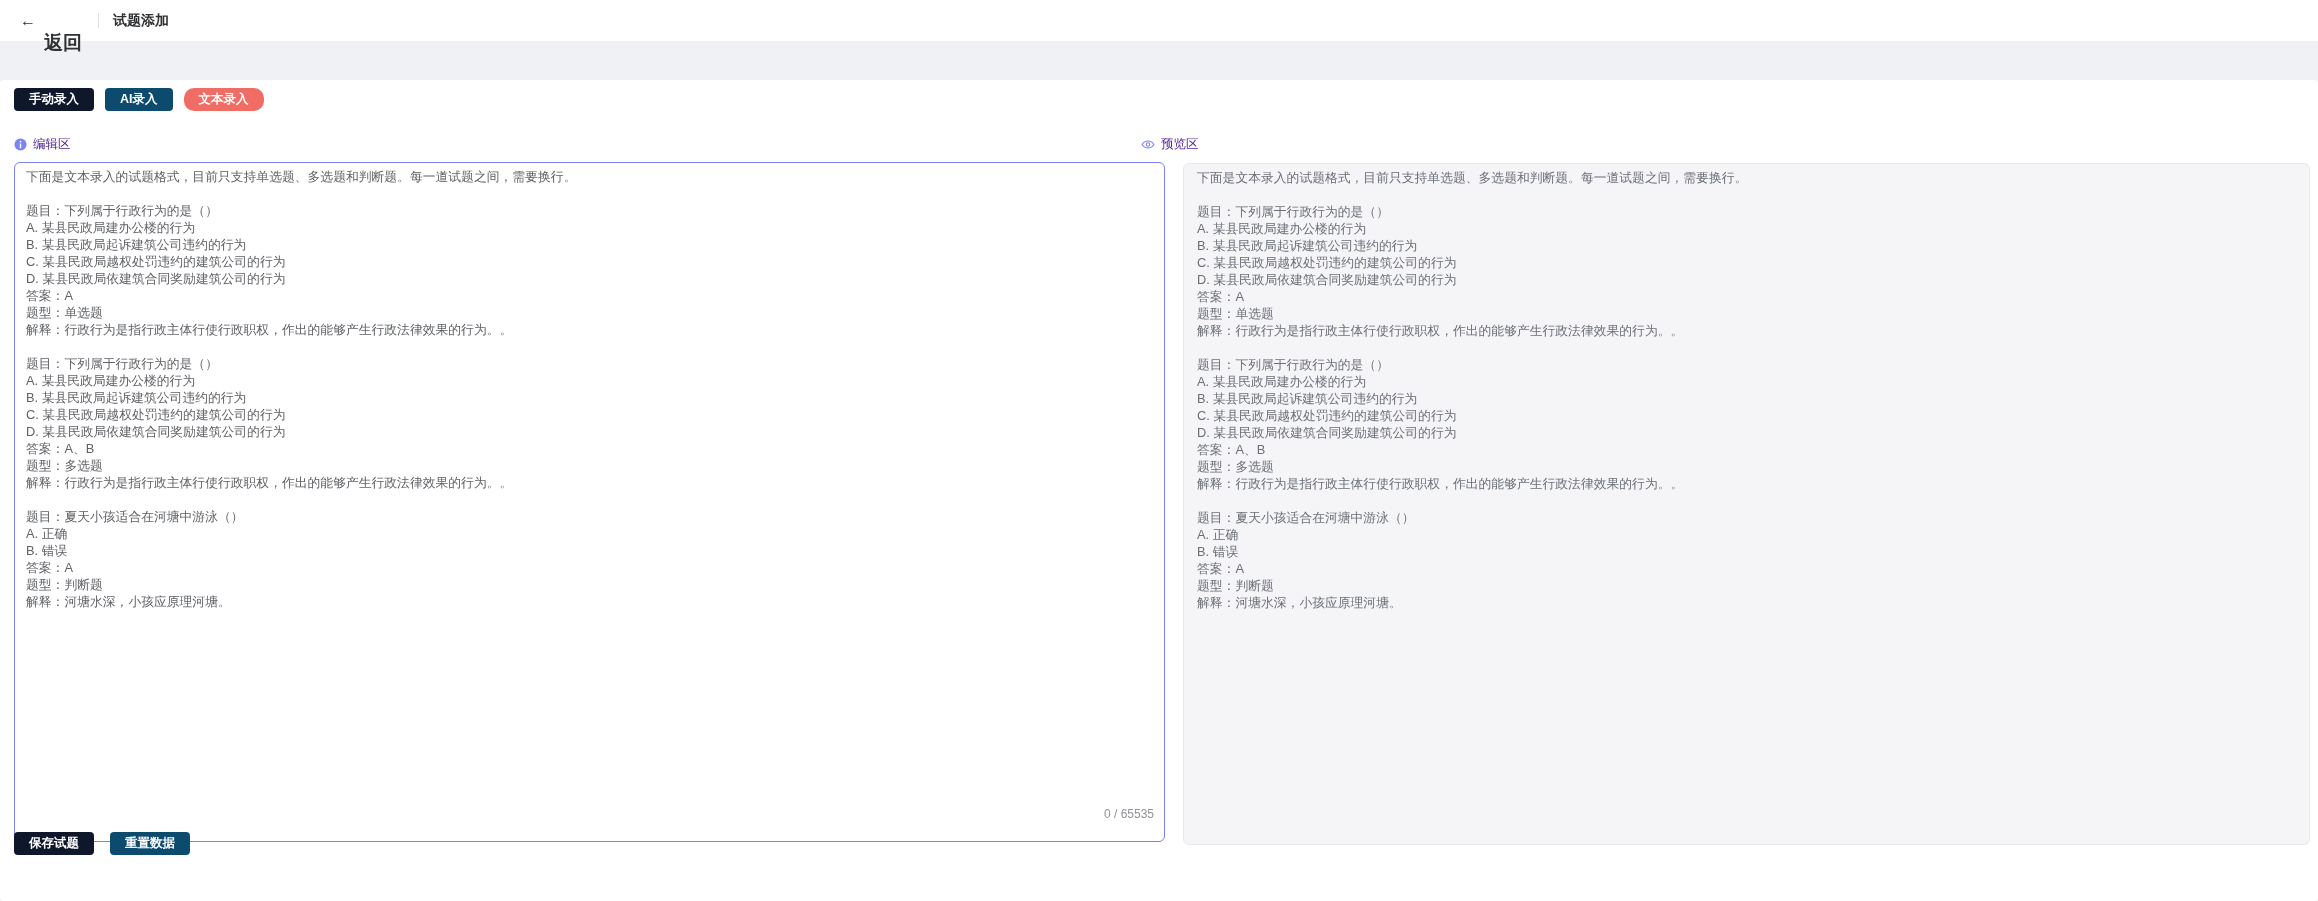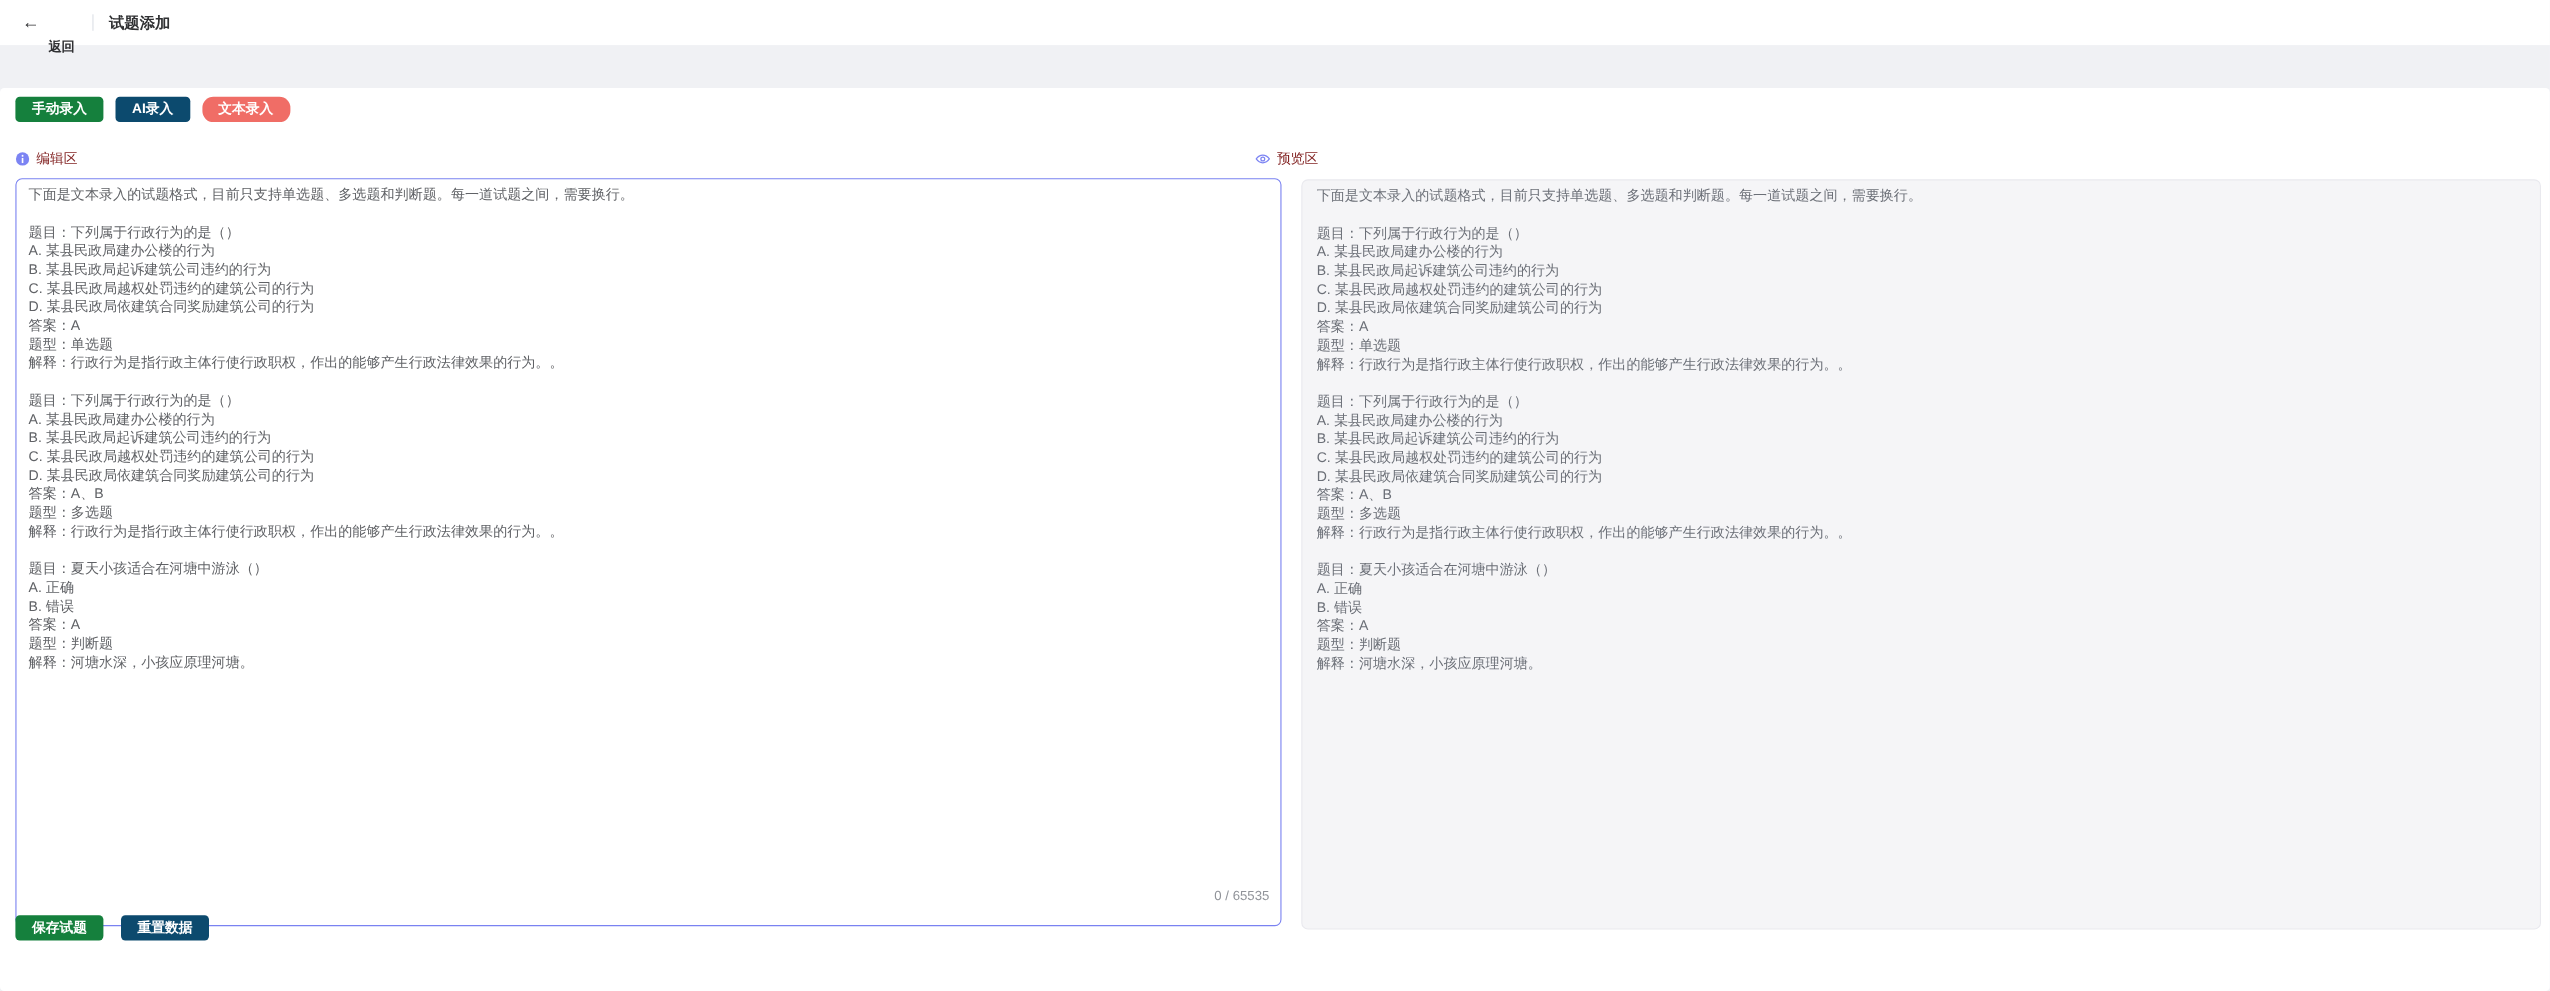--- a/index.html
+++ b/index.html
@@ -4,41 +4,41 @@
 <style>
   * { margin:0; padding:0; box-sizing:border-box; }
   html,body { width:2318px; height:901px; overflow:hidden; background:#f0f1f4;
     font-family:"Liberation Sans","DejaVu Sans",sans-serif; }
 
   
   .header { position:absolute; left:0; top:0; width:2318px; height:41px;
     background:#ffffff; display:flex; align-items:center; padding-left:20px; }
   .back-btn { display:flex; align-items:center; gap:8px; cursor:pointer; }
   .back-arrow { font-size:16px; color:#303133; line-height:1; }
-  .back-label { font-size:12px; font-weight:700; color:#303133;margin-top:44px; }
+  .back-label { font-size:19px; font-weight:700; color:#303133;margin-top:44px; }
   .header-divider { width:1px; height:15px; background:#dcdfe6; margin:0 14px 0 16px; }
   .page-title { font-size:14px; font-weight:700; color:#303133; }
 
   
   .main { position:absolute; left:0; top:80px; width:2318px; height:821px;
     background:#ffffff; border-radius:4px; }
 
   
   .toolbar { position:absolute; left:14px; top:8px; display:flex; gap:11px; }
   .btn { height:23px; padding:0 15px; border:none; border-radius:4px;
     font-size:12.5px; font-weight:700; color:#ffffff; cursor:pointer;
     display:inline-flex; align-items:center; justify-content:center;
     font-family:inherit; white-space:nowrap; }
-  .btn-primary { background:#15803d; }
+  .btn-primary { background:#0f172a; }
   .btn-warning { background:#0c4a6e; }
   .btn-danger  { background:#f06d66;border-radius:10px; }
 
   
   .section-label { position:absolute; top:56px; display:flex; align-items:center;
-    gap:6px; font-size:12.5px; color:#7f1d1d; }
+    gap:6px; font-size:12.5px; color:#4c1d95; }
   .section-label svg { display:block; }
   #editor-label { left:14px; }
   #preview-label { left:1141px; }
 
   
   .editor-box { position:absolute; left:14px; top:82px; width:1151px; height:680px;
     border:1px solid #7a82f1; border-radius:6px; background:#ffffff; }
   .editor-box textarea { width:100%; height:654px; border:none; outline:none;
     resize:none; background:transparent; padding:5px 11px;
     font-family:inherit; font-size:12.8px; line-height:17px; color:#606266;

